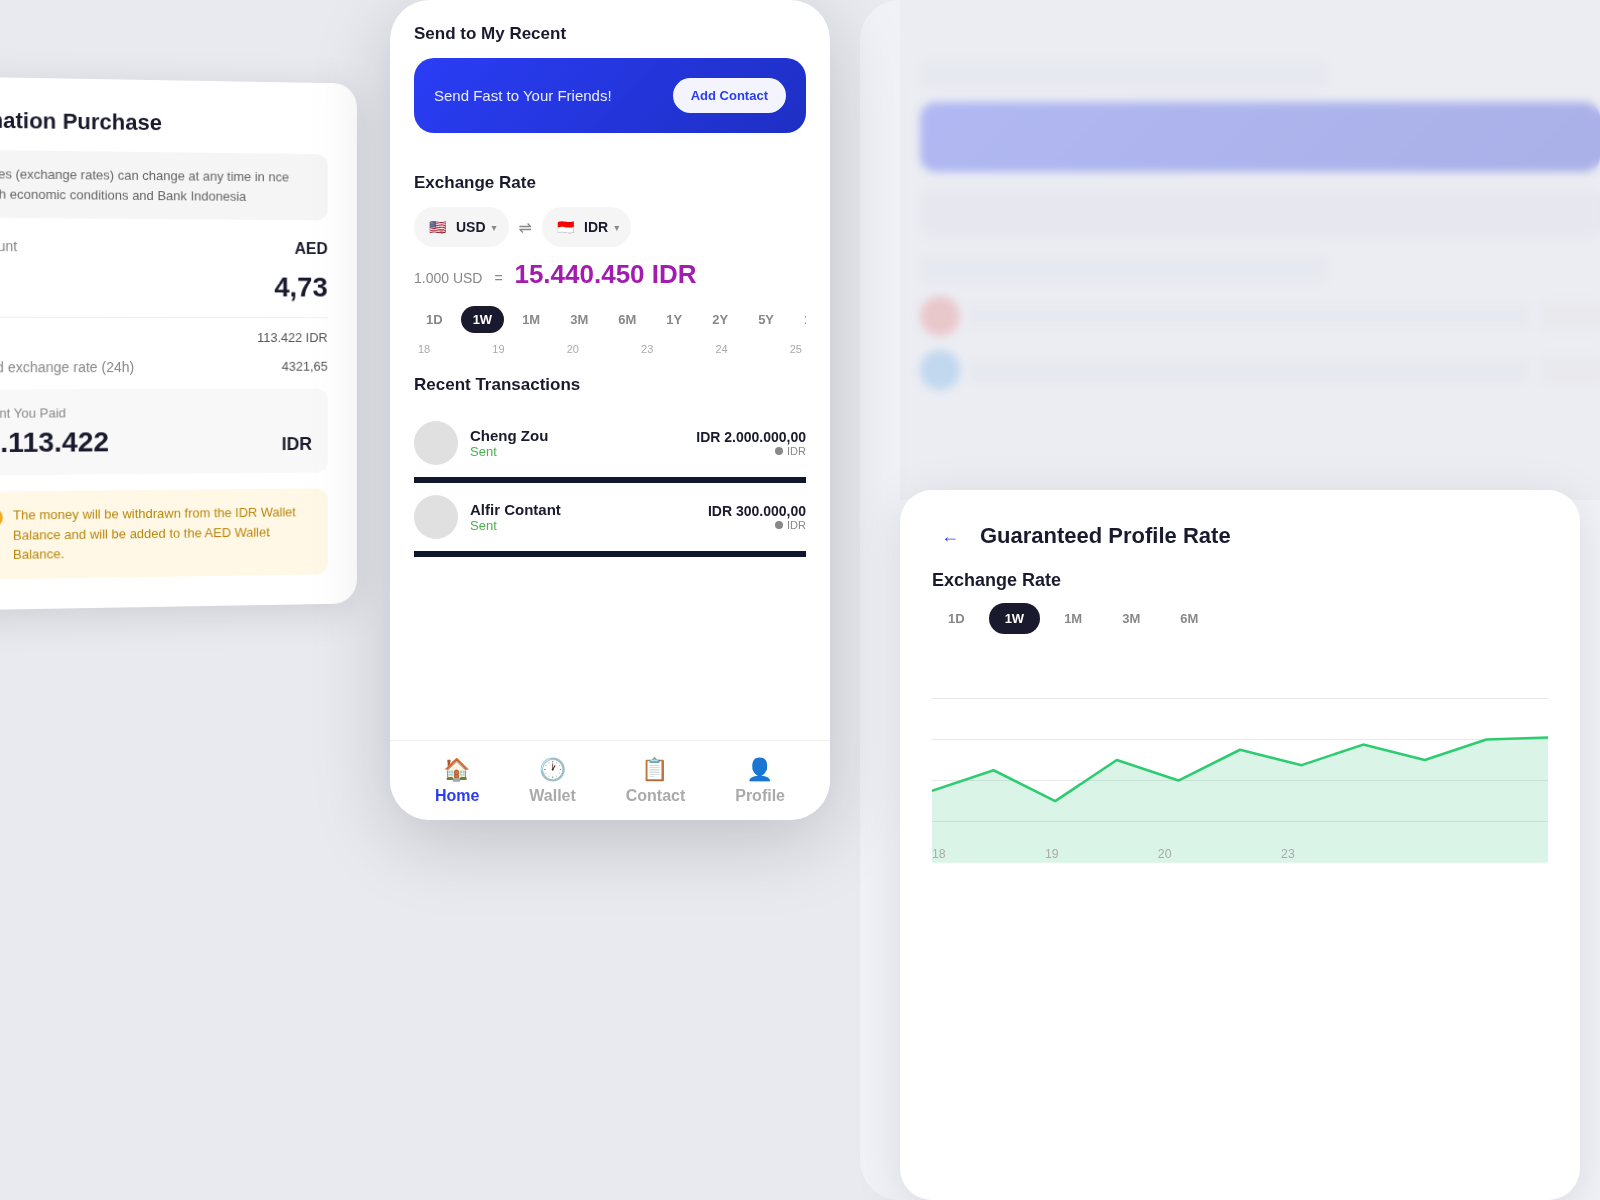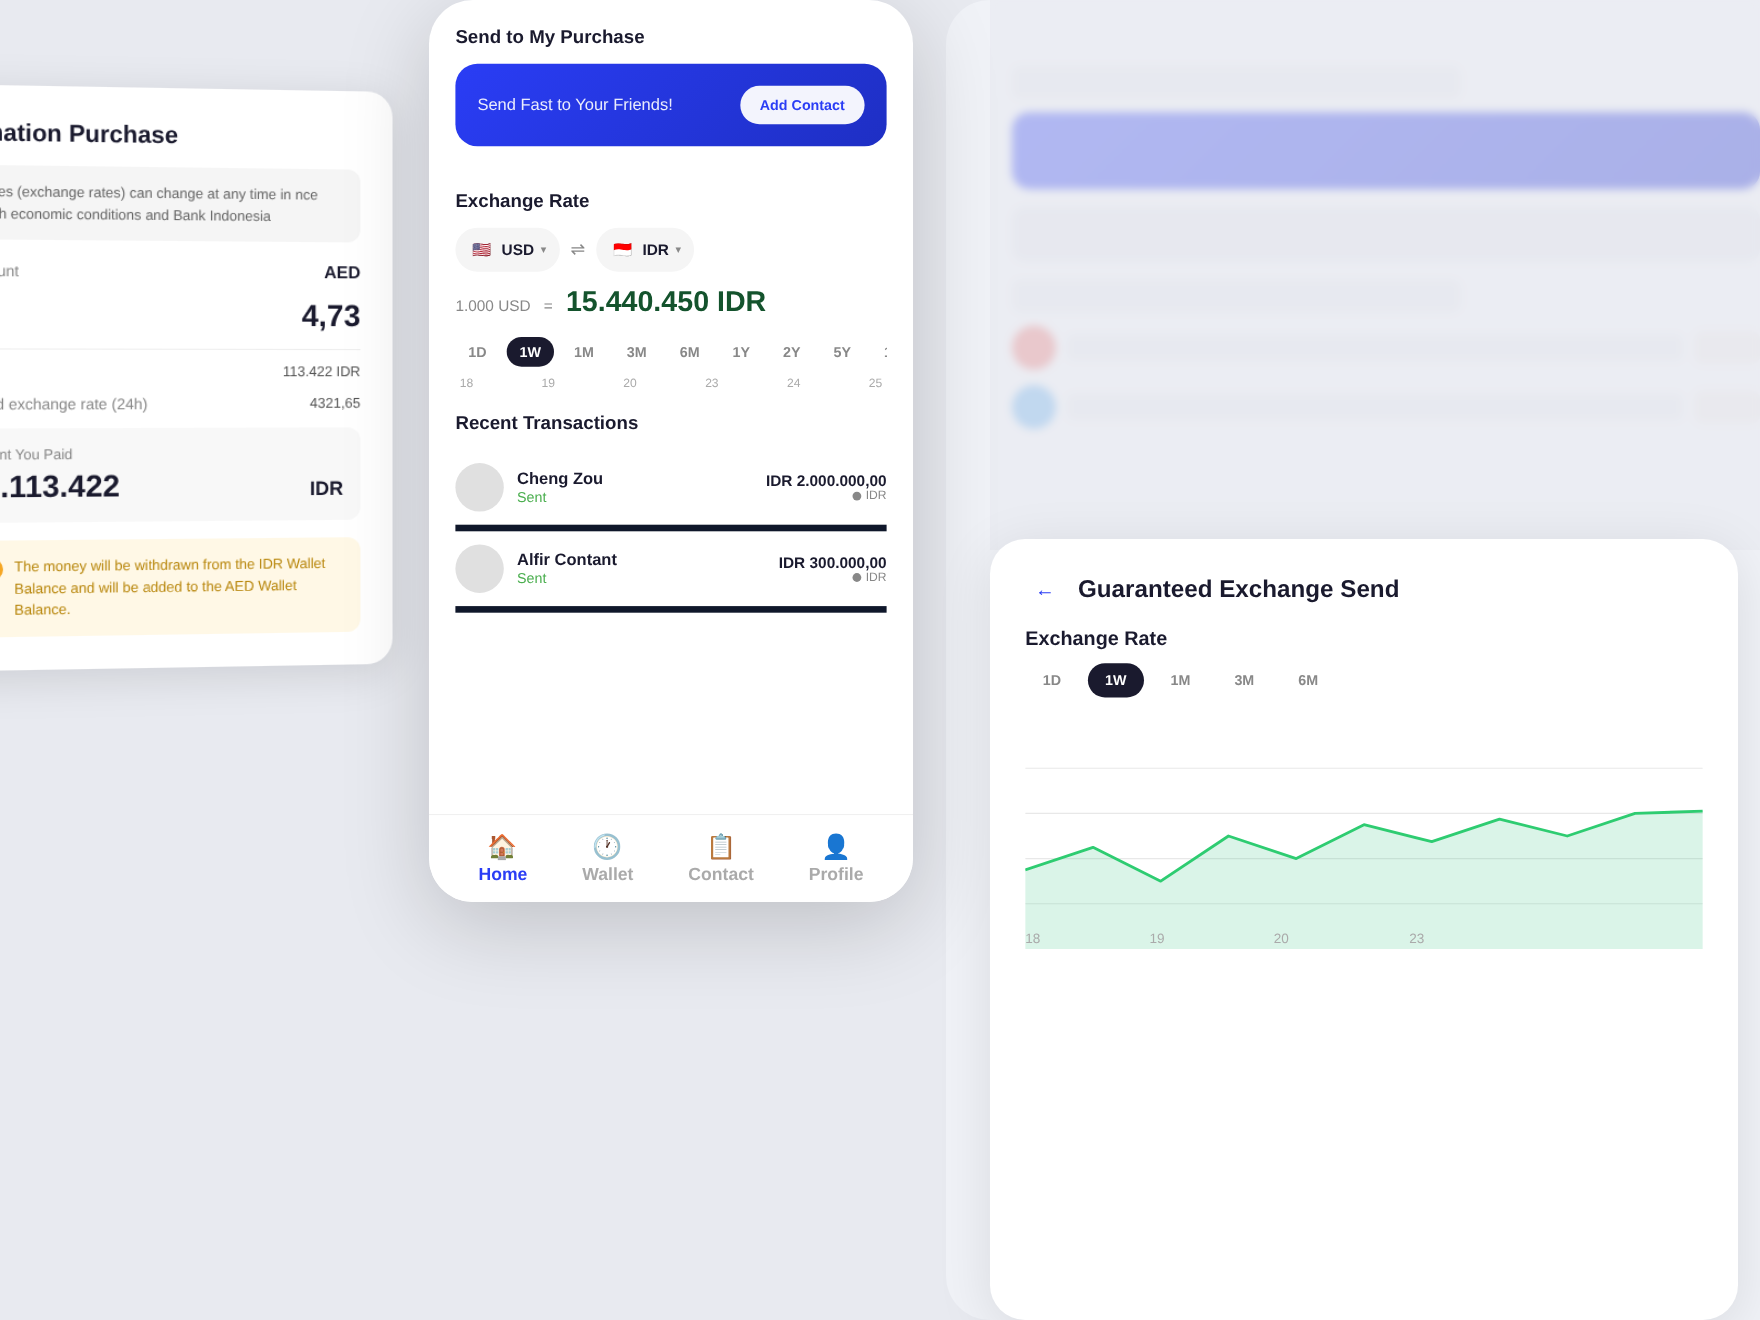--- a/index.html
+++ b/index.html
@@ -208,21 +208,21 @@
       font-size: 16px;
     }
     .rate-display {
       font-size: 14px;
       color: #888;
       margin-bottom: 4px;
     }
     .rate-value {
       font-size: 26px;
       font-weight: 800;
-      color: #14532d;
+      color: #a21caf;
     }
 
     
     .time-tabs {
       display: flex;
       gap: 6px;
       margin-bottom: 10px;
       overflow-x: auto;
     }
     .time-tab {
@@ -557,21 +557,21 @@
       <div class="right-bg-flag" style="background:#1e88e5;"></div>
       <div class="right-bg-text"></div>
       <div class="right-bg-badge"></div>
     </div>
   </div>
   <div class="right-overlay"></div>
 </div>
 
 <div class="center-panel">
   <div class="center-panel-content">
-    <div class="section-title">Send to My Purchase</div>
+    <div class="section-title">Send to My Recent</div>
 
     <div class="send-banner">
       <div class="send-banner-text">Send Fast to Your Friends!</div>
       <div class="add-contact-btn">Add Contact</div>
     </div>
 
     <div class="exchange-rate-section">
       <div class="section-title">Exchange Rate</div>
 
       <div class="currency-selector">
@@ -668,21 +668,21 @@
     <div class="nav-item">
       <span class="nav-icon">👤</span>
       <span class="nav-label">Profile</span>
     </div>
   </div>
 </div>
 
 <div class="ger-panel">
   <div class="ger-header">
     <div class="ger-back-btn">←</div>
-    <div class="ger-title">Guaranteed Exchange Send</div>
+    <div class="ger-title">Guaranteed Profile Rate</div>
   </div>
 
 
   <div class="ger-exchange-rate-label">Exchange Rate</div>
 
   <div class="ger-time-tabs">
     <div class="ger-time-tab">1D</div>
     <div class="ger-time-tab active">1W</div>
     <div class="ger-time-tab">1M</div>
     <div class="ger-time-tab">3M</div>

